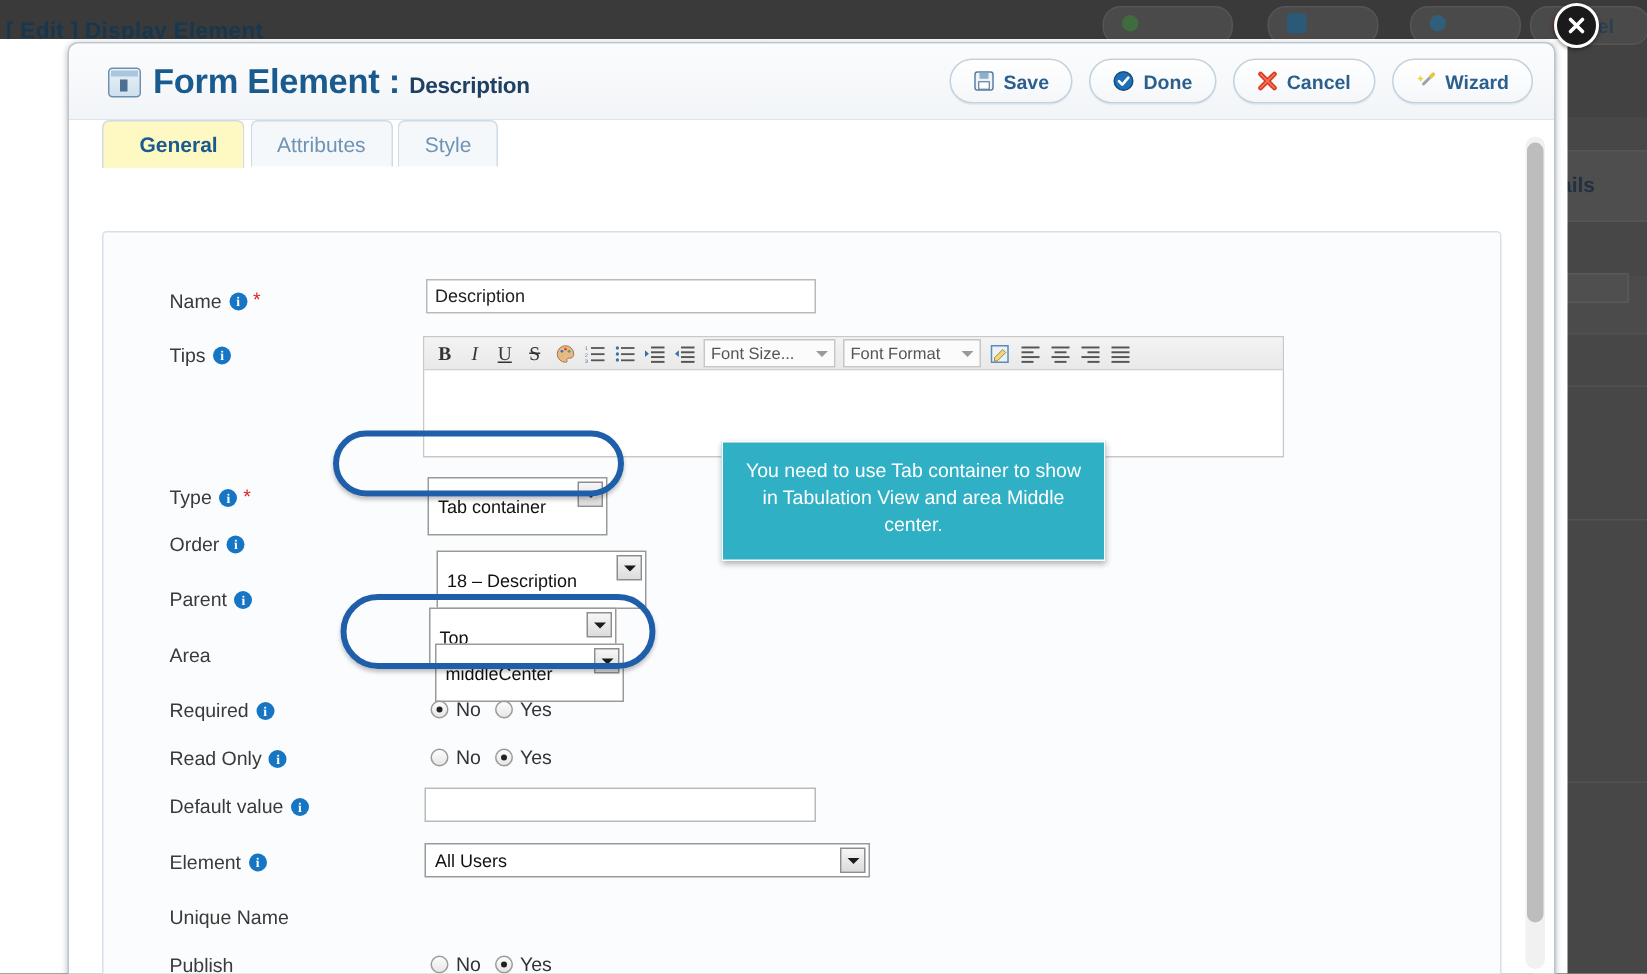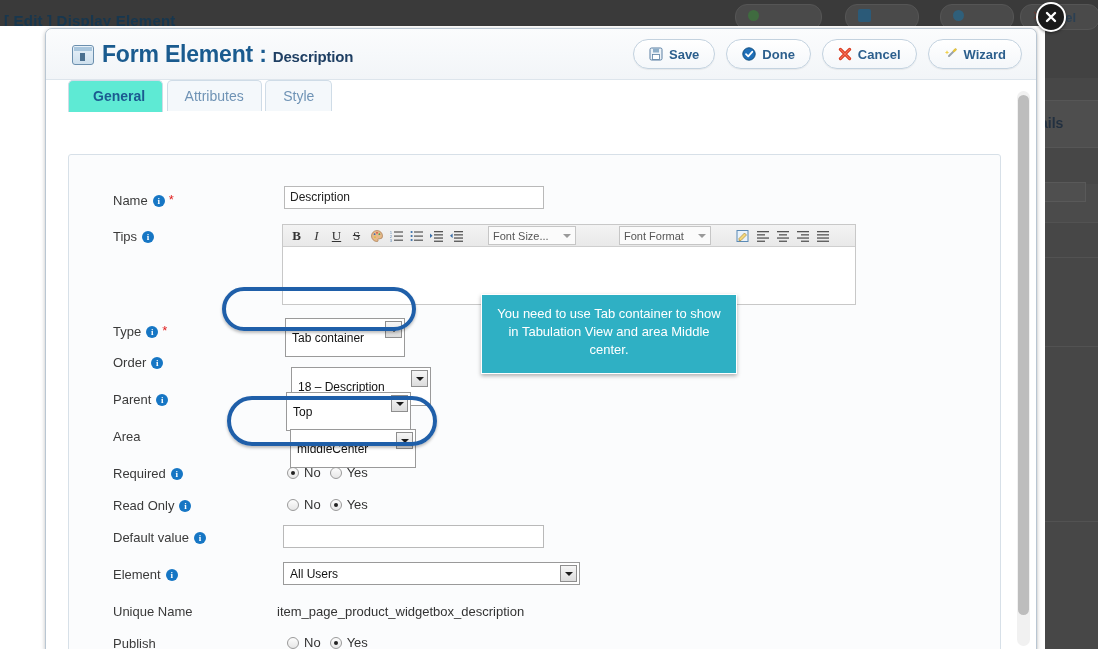--- a/index.html
+++ b/index.html
@@ -69,21 +69,21 @@
   .hbtn svg{display:block;}
   
   #tabs{position:relative;height:32px;background:#ffffff;padding-left:22px;}
   #tabs::after{content:"";position:absolute;left:0;right:0;bottom:0;height:1px;background:#ffffff;}
   .tab{
     display:inline-block;height:31px;line-height:31px;padding:0 17px;
     font-size:14px;color:#6f93b5;background:#f4f8fb;
     border:1px solid #cfdce7;border-bottom:none;border-radius:5px 5px 0 0;
     margin-right:-1px;vertical-align:bottom;cursor:pointer;
   }
-  .tab.active{background:#5eead4;color:#1b5a90;font-weight:bold;border-color:#cfdce7;position:relative;z-index:2;padding-left:24px;}
+  .tab.active{background:#fef9c3;color:#1b5a90;font-weight:bold;border-color:#cfdce7;position:relative;z-index:2;padding-left:24px;}
   
   #panel{
     position:absolute;left:22px;top:125px;right:35px;bottom:-30px;
     background:#fbfcfd;border:1px solid #d7e0e8;border-radius:3px;
   }
   #panel-scroll{position:absolute;inset:0;overflow:hidden;}
   .lbl{position:absolute;font-size:13px;color:#3a3a3a;white-space:nowrap;}
   .info-i{
     display:inline-block;width:12px;height:12px;border-radius:50%;
     background:#1676c4;color:#fff;font-size:9px;font-weight:bold;
@@ -126,21 +126,21 @@
     border-bottom:1px solid #cfcfcf;display:flex;align-items:center;padding:0 5px;gap:3px;
   }
   .tb{width:17px;height:17px;display:flex;align-items:center;justify-content:center;font-size:12px;color:#444;cursor:pointer;}
   .tb b{font-family:"Liberation Serif",serif;font-size:13px;color:#333;}
   .tb i{font-family:"Liberation Serif",serif;font-size:13px;color:#333;}
   .tb u{font-family:"Liberation Serif",serif;font-size:13px;color:#333;}
   .tb s{font-family:"Liberation Serif",serif;font-size:13px;color:#333;}
   .tbcombo{
     height:17px;min-width:85px;border:1px solid #c6c6c6;background:#fbfbfb;
     display:flex;align-items:center;justify-content:space-between;padding:0 4px;
-    font-size:11px;color:#555;margin:0 20px;cursor:pointer;
+    font-size:11px;color:#555;margin:0 1px;cursor:pointer;
   }
   .tbcombo .ca{width:0;height:0;border-left:4px solid transparent;border-right:4px solid transparent;border-top:4px solid #9a9a9a;margin-left:6px;}
   #editor-body{height:57px;background:#fff;}
   
   .annot-ring{
     position:absolute;border:4px solid #1f5fa9;border-radius:26px;
     box-shadow:0 2px 3px rgba(0,0,0,.25);pointer-events:none;
   }
   #tooltip{
     position:absolute;background:#2fb0c4;border:1px solid #ffffff;
@@ -393,21 +393,21 @@
         <span>Order</span><span class="info-i">i</span>
       </div>
       <div class="sel" style="left:222px;top:200px;width:140px;margin-top:12px;">
         <span>18 – Description</span>
         <span class="arrow"></span>
       </div>
 
       <div class="lbl" style="left:44px;top:237px;">
         <span>Parent</span><span class="info-i">i</span>
       </div>
-      <div class="sel" style="left:217px;top:237px;width:125px;">
+      <div class="sel" style="left:217px;top:250px;width:125px;">
         <span>Top</span>
         <span class="arrow"></span>
       </div>
 
       <div class="lbl" style="left:44px;top:274px;">
         <span>Area</span>
       </div>
       <div class="sel" style="left:221px;top:274px;width:126px;">
         <span>middleCenter</span>
         <span class="arrow"></span>
@@ -450,21 +450,20 @@
         <span>Element</span><span class="info-i">i</span>
       </div>
       <div class="sel" style="left:214px;top:407px;width:297px;height:23px;">
         <span>All Users</span>
         <span class="arrow"></span>
       </div>
 
       <div class="lbl" style="left:44px;top:449px;">
         <span>Unique Name</span>
       </div>
-      <div class="plain-val" style="left:208px;top:449px;">item_page_product_widgetbox_description</div>
 
       <div class="lbl" style="left:44px;top:481px;">
         <span>Publish</span>
       </div>
       <div class="radiogrp" style="left:218px;top:480px;">
         <span class="radio">
             <span class="rb"></span>
             <span>No</span>
           </span>
         <span class="radio">

